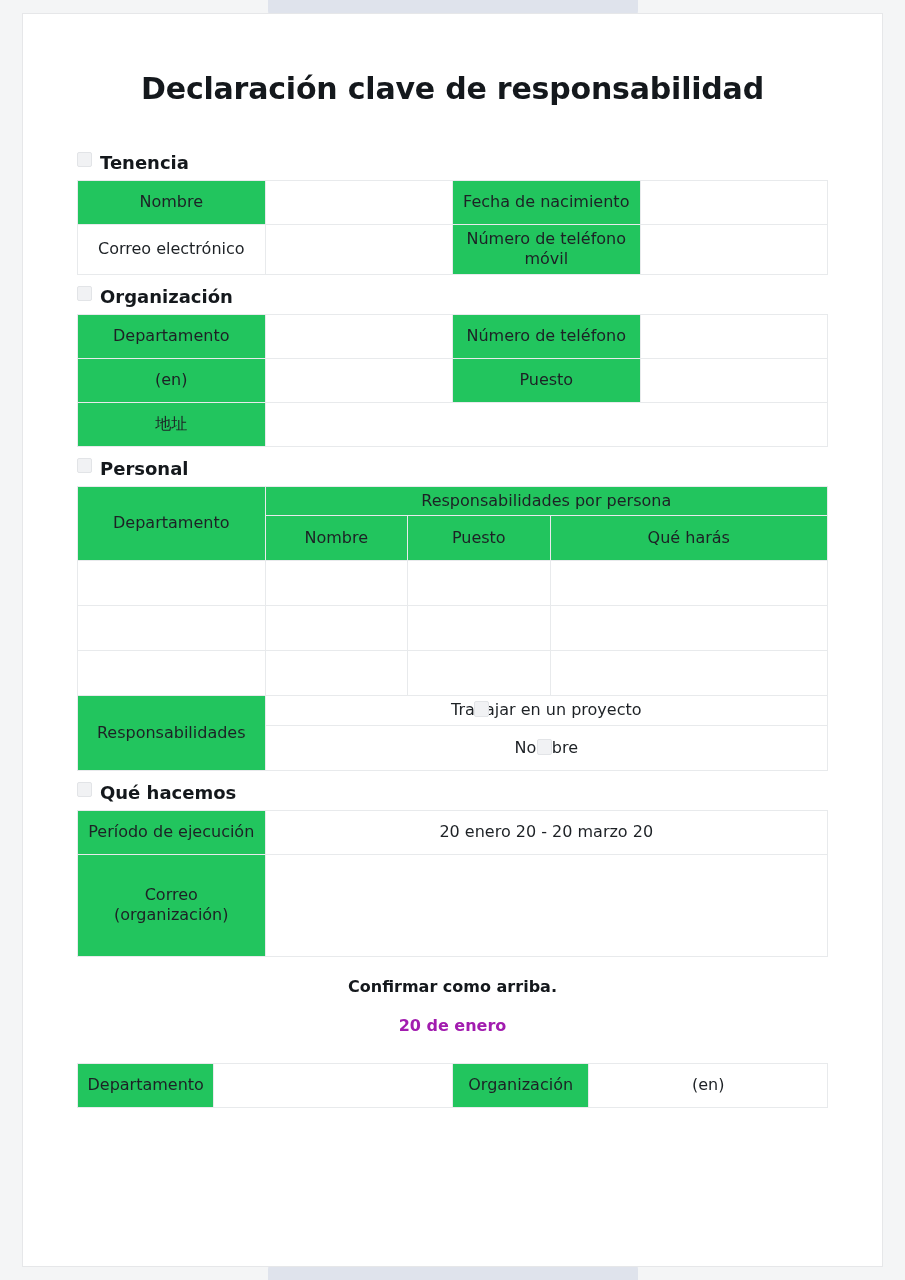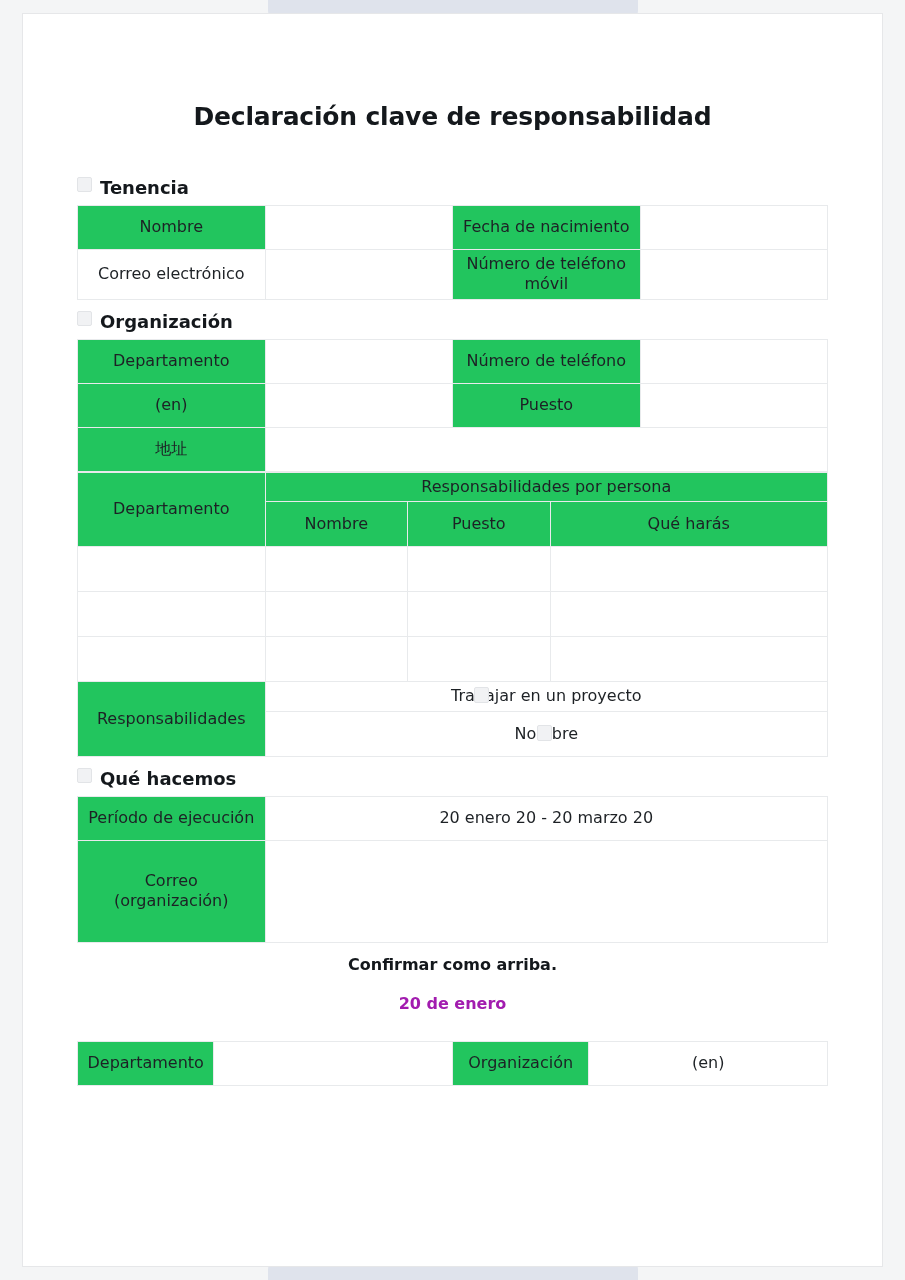--- a/index.html
+++ b/index.html
@@ -32,25 +32,25 @@
     position: absolute;
     left: 22px; top: 13px;
     width: 861px; height: 1254px;
     background: #ffffff;
     border: 1px solid #e6e7e9;
     overflow: hidden;
   }
 
   .doc-title {
     text-align: center;
-    font-size: 25px;
+    font-size: 30px;
     font-weight: bold;
     color: #14181c;
     letter-spacing: -0.2px;
-    margin: 88px 0 0 0;
+    margin: 57px 0 0 0;
     padding: 0;
   }
 
   .body-area { padding: 0 54px; margin-top: 46px; }
 
   .section-head {
     display: flex;
     align-items: flex-start;
     gap: 8px;
     margin: 0 0 7px 0;
@@ -101,21 +101,21 @@
     background: #f1f2f4;
     border: 1px solid #e2e4e7;
     border-radius: 2px;
   }
 
   .confirm-line {
     text-align: center;
     font-size: 16px;
     font-weight: bold;
     color: #14181c;
-    margin-top: 12px;
+    margin-top: 20px;
   }
   .date-line {
     text-align: center;
     font-size: 16px;
     font-weight: bold;
     color: #a21caf;
     margin-top: 20px;
   }
   .footer-table { margin-top: 28px; }
 </style>
@@ -186,20 +186,24 @@
             <td class="lbl">Puesto</td>
             <td class="blank"></td>
           </tr>
           <tr>
             <td class="lbl" style="height:44px">地址</td>
             <td class="blank" colspan="3"></td>
           </tr>
         </tbody>
       </table>
 
+      <div class="section-head gap-top">
+        <span class="cbox"></span>
+        <span>Personal</span>
+      </div>
 
       <table class="grid">
         <colgroup>
             <col style="width:25%">
             <col style="width:19%">
             <col style="width:19%">
             <col style="width:37%">
           </colgroup>
         <tbody>
           <tr>

